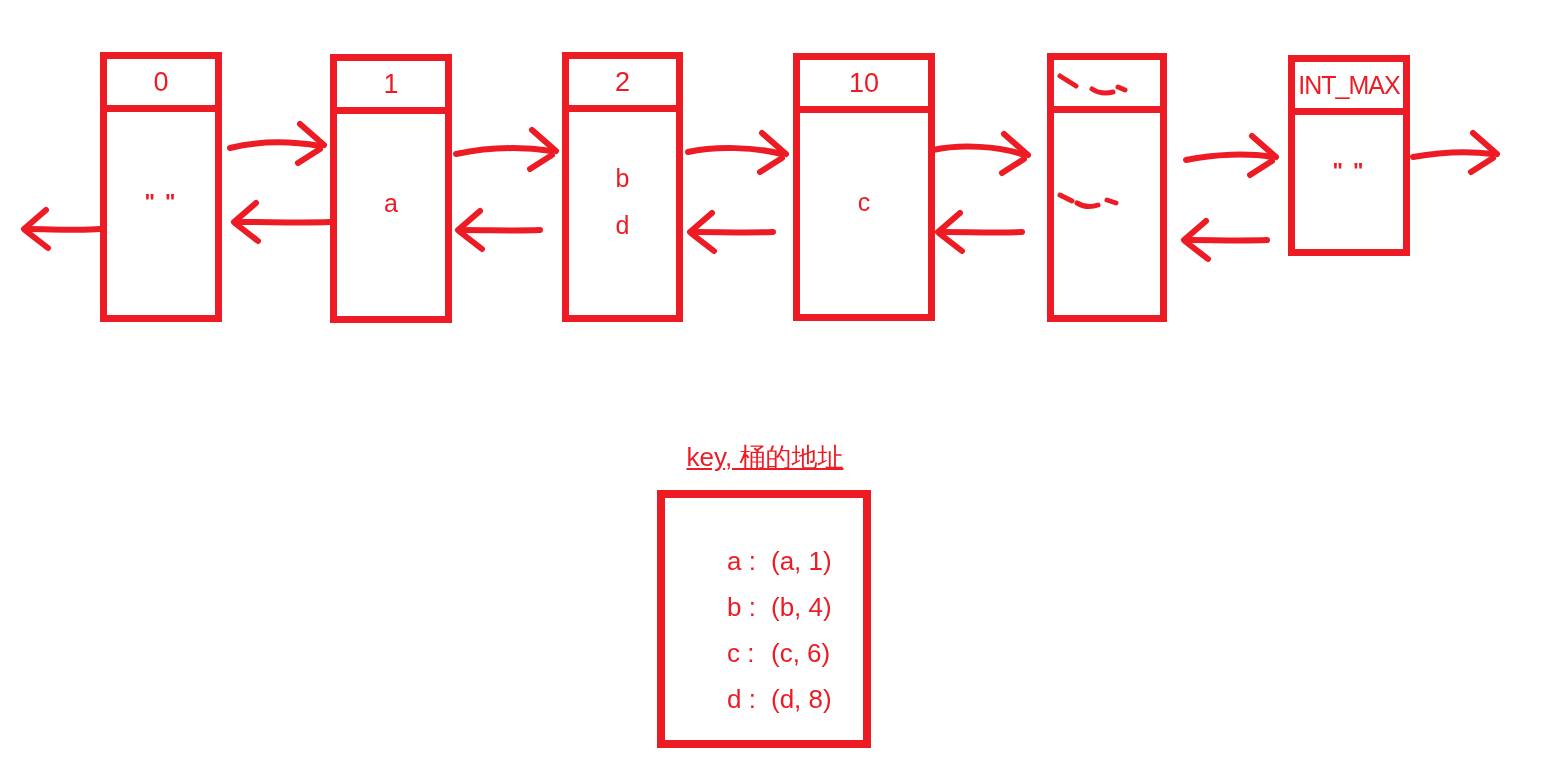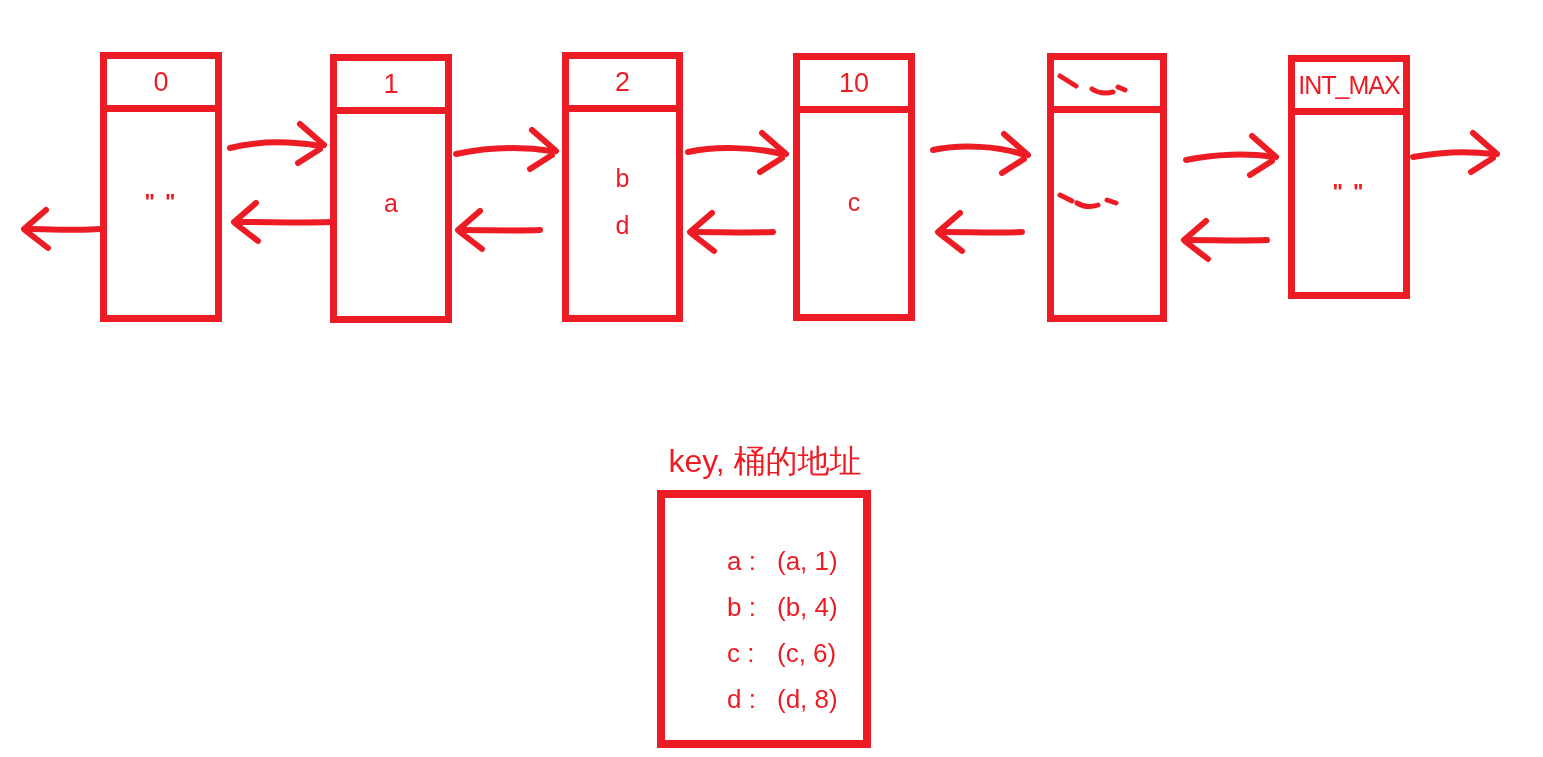--- a/index.html
+++ b/index.html
@@ -56,41 +56,42 @@
     stroke-width: 6;
     stroke-linecap: round;
   }
   .arrow-layer path.sketch { stroke-width: 5; }
   .hashmap-title {
     position: absolute;
     left: 640px;
     top: 440px;
     width: 250px;
     text-align: center;
-    font-size: 32px;
+    font-size: 26px;
     white-space: nowrap;
+    text-decoration: underline;
   }
   .hashmap-box {
     position: absolute;
     left: 657px;
     top: 490px;
     width: 214px;
     height: 258px;
     border: 8px solid var(--ink);
     background: #ffffff;
     display: flex;
     flex-direction: column;
     justify-content: flex-start;
     padding: 48px 0 0 62px;
     gap: 15px;
     font-size: 26px;
   }
   .map-row { display: flex; align-items: baseline; white-space: nowrap; }
   .map-key { display: inline-block; min-width: 34px; }
-  .map-value { margin-left: 16px; }
+  .map-value { margin-left: 10px; }
 </style>
 </head>
 <body>
 
 <div class="canvas">
 
   <div class="bucket" style="left:100px;top:52px;width:122px;height:270px;">
     <div class="bucket-header">0</div>
     <div class="bucket-body">
       <span class="quoted">" "</span>
@@ -105,33 +106,33 @@
   </div>
 
   <div class="bucket" style="left:562px;top:52px;width:121px;height:270px;">
     <div class="bucket-header">2</div>
     <div class="bucket-body">
       <span>b</span>
       <span>d</span>
     </div>
   </div>
 
-  <div class="bucket" style="left:793px;top:53px;width:122px;height:268px;">
+  <div class="bucket" style="left:793px;top:53px;width:142px;height:268px;">
     <div class="bucket-header">10</div>
     <div class="bucket-body">
       <span>c</span>
     </div>
   </div>
 
   <div class="bucket" style="left:1047px;top:53px;width:120px;height:269px;">
     <div class="bucket-header"></div>
     <div class="bucket-body"></div>
   </div>
 
-  <div class="bucket" style="left:1288px;top:55px;width:122px;height:244px;text-align:right;">
+  <div class="bucket" style="left:1288px;top:55px;width:122px;height:201px;text-align:right;">
     <div class="bucket-header intmax">INT_MAX</div>
     <div class="bucket-body">
       <span class="quoted">" "</span>
     </div>
   </div>
 
   <svg class="arrow-layer" width="1543" height="757" viewBox="0 0 1543 757" aria-hidden="true">
 
     <g>
       <path d="M230,148 C258,141 290,141 320,146"></path>

